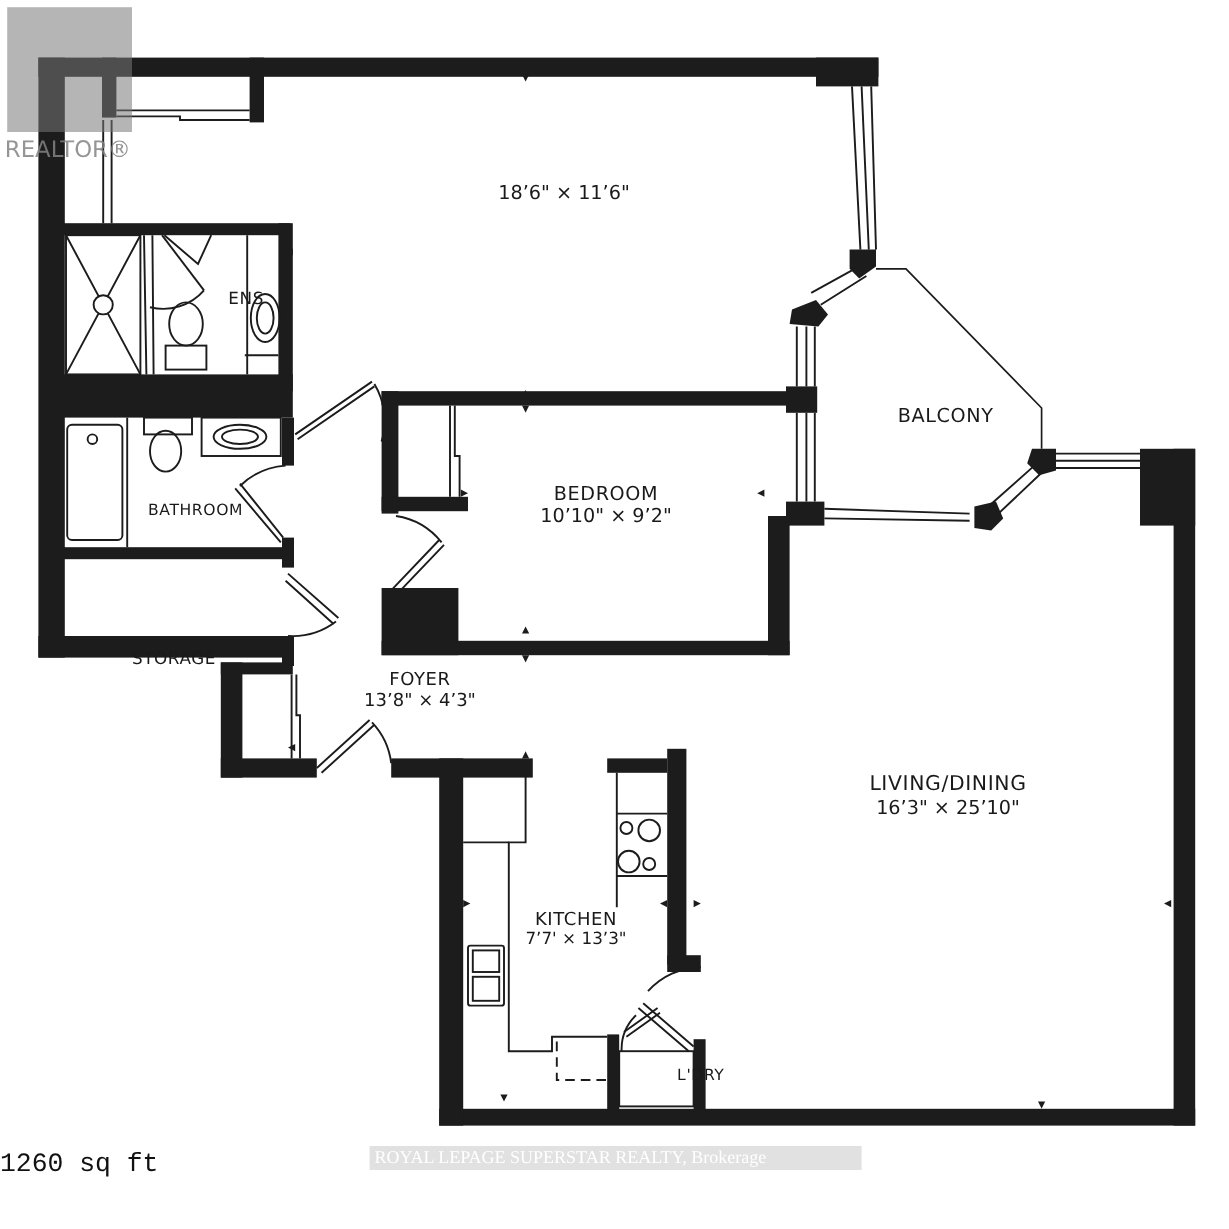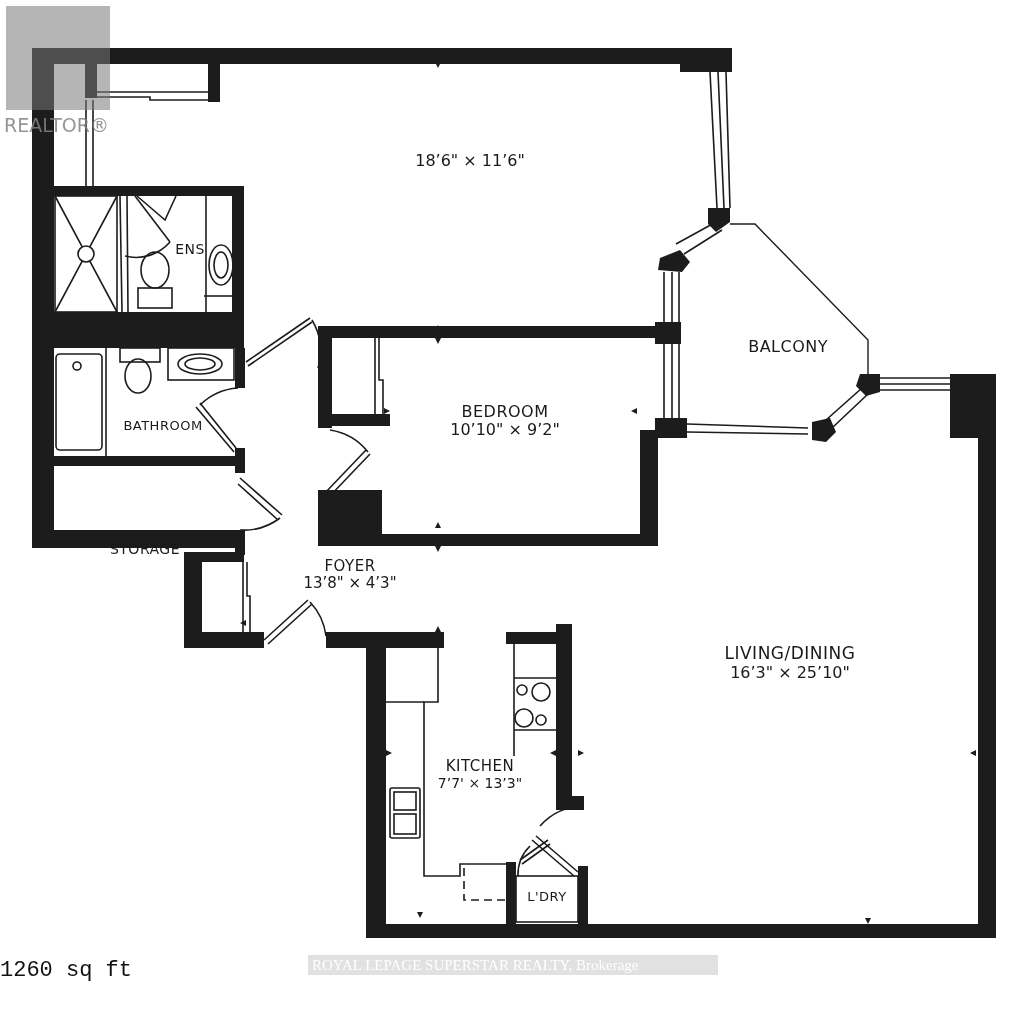--- a/index.html
+++ b/index.html
@@ -168,21 +168,21 @@
 
 <div id="realtor-logo">
   <div class="box"></div>
   <span class="text">REALTOR®</span>
 </div>
 
 <div class="lbl" style="left:330px; top:152px; width:280px;">
   <span class="dim" style="font-size:16px;">18’6" × 11’6"</span>
 </div>
 
-<div class="lbl" style="left:160px; top:241px; width:60px;">
+<div class="lbl" style="left:160px; top:241px; width:60px;text-align:right;">
   <span class="name" style="font-size:14px;">ENS</span>
 </div>
 
 <div class="lbl" style="left:108px; top:419px; width:110px;">
   <span class="name" style="font-size:13px;">BATHROOM</span>
 </div>
 
 <div class="lbl" style="left:90px; top:493px; width:110px;margin-top:48px;">
   <span class="name" style="font-size:14px;">STORAGE</span>
 </div>
@@ -204,18 +204,18 @@
 <div class="lbl" style="left:420px; top:758px; width:120px;">
   <span class="name" style="font-size:15px;">KITCHEN</span>
   <span class="dim" style="font-size:14px;">7’7' × 13’3"</span>
 </div>
 
 <div class="lbl" style="left:690px; top:644px; width:200px;">
   <span class="name" style="font-size:17px;">LIVING/DINING</span>
   <span class="dim" style="font-size:16px;">16’3" × 25’10"</span>
 </div>
 
-<div class="lbl" style="left:516px; top:890px; width:62px;">
+<div class="lbl" style="left:516px; top:890px; width:62px;padding-left:37px;">
   <span class="name" style="font-size:13px;">L'DRY</span>
 </div>
 
 <div id="watermark-brokerage">ROYAL LEPAGE SUPERSTAR REALTY, Brokerage</div>
 <div id="area-label">1260 sq ft</div>
 
 </body></html>

